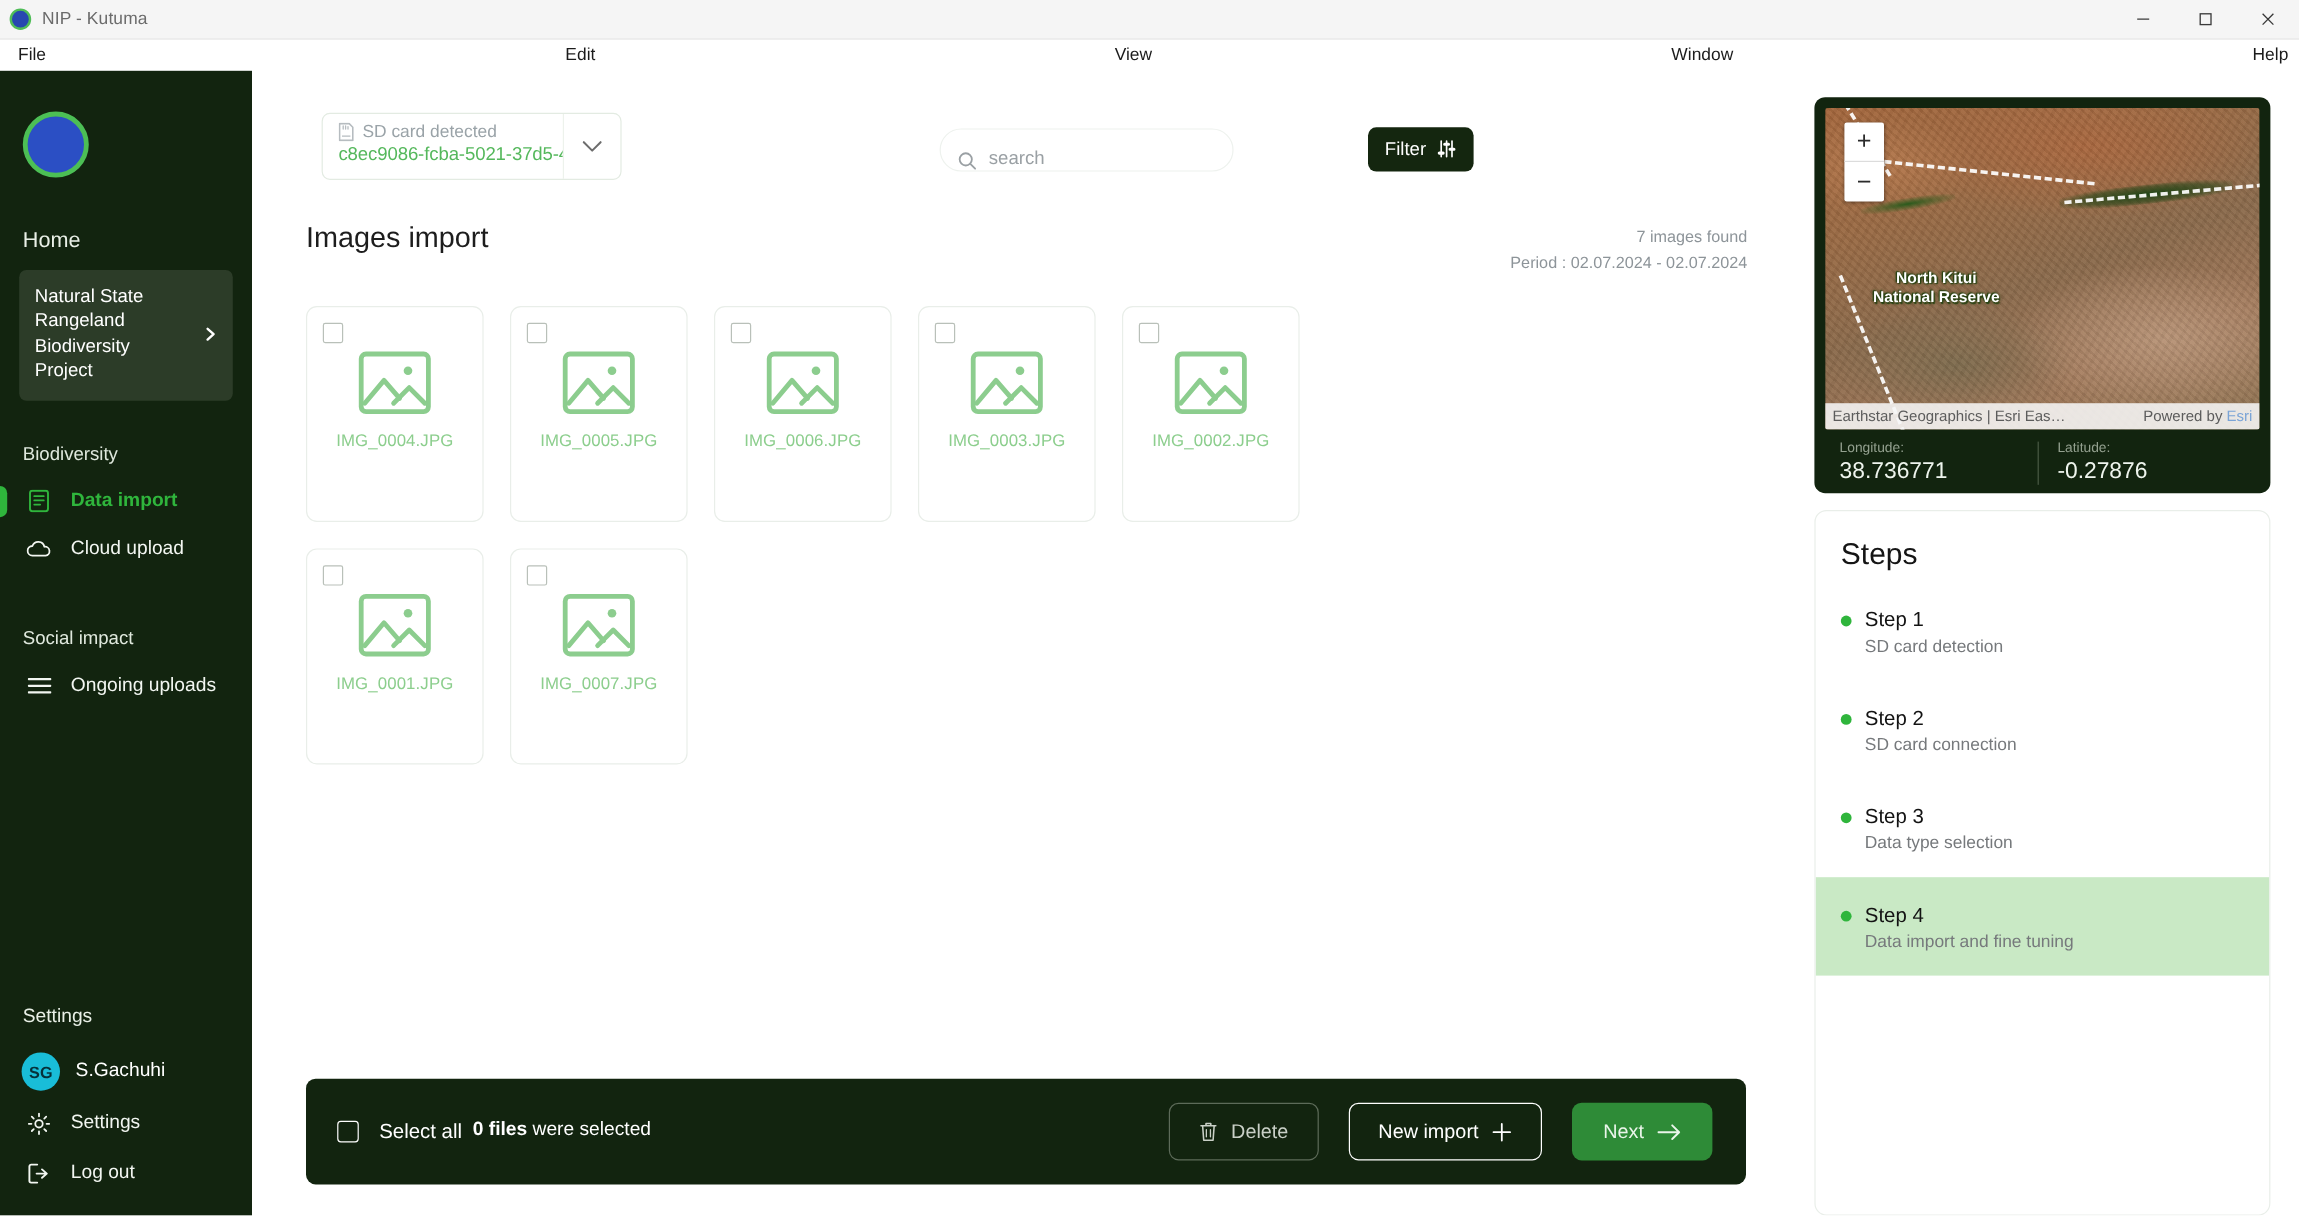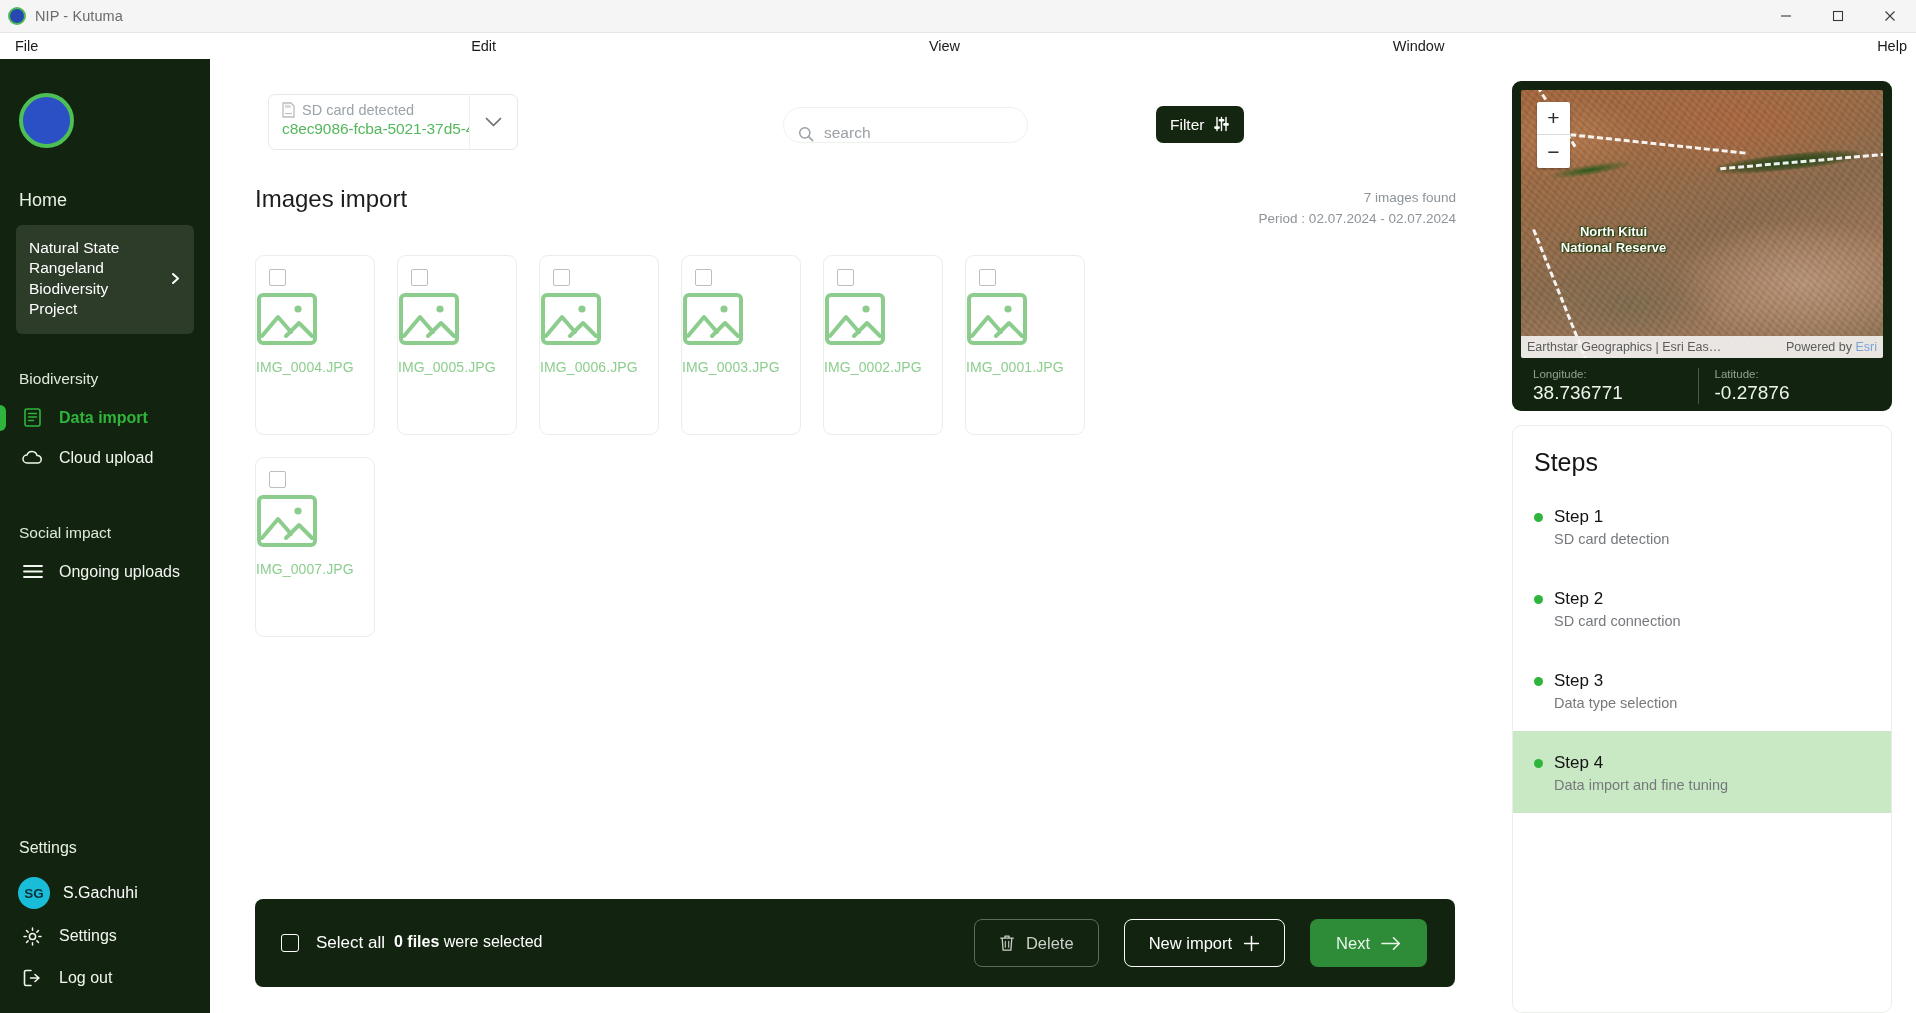--- a/index.html
+++ b/index.html
@@ -174,21 +174,20 @@
   .search-box input::placeholder { color: #9aa0a4; }
 
   .filter-btn {
     position: absolute; left: 930px; top: 47px;
     background: #14260f; color: #ffffff;
     border: none; border-radius: 7px;
     height: 37px; padding: 0 14px;
     display: flex; align-items: center; gap: 9px;
     font-size: 15.5px; cursor: pointer;
     font-family: "Liberation Sans", sans-serif;
-    margin-left: 16px;
   }
 
   .content-head {
     position: relative; height: 48px;
     margin: 10px 0 0 0;
   }
   .page-title {
     position: absolute; left: 45px; top: 0;
     font-size: 24px; color: #1d1d1d; font-weight: normal;
   }
@@ -197,25 +196,25 @@
     text-align: right;
     font-size: 13.5px; color: #8d9499; line-height: 1.55;
   }
 
   .grid {
     display: flex; flex-wrap: wrap; gap: 22px;
     padding: 22px 0 0 45px;
     width: 1010px;
   }
   .card {
-    width: 120px; height: 180px;
+    width: 148px; height: 180px;
     border: 1px solid #e9eee9; border-radius: 9px;
     background: #fff;
     position: relative;
-    display: flex; flex-direction: column; align-items: flex-start;
+    display: flex; flex-direction: column; align-items: center;
   }
   .card-check {
     position: absolute; left: 13px; top: 13px;
     width: 17px; height: 17px;
     border: 1px solid #b9c0b9; border-radius: 2px;
     background: #fff; cursor: pointer;
   }
   .card-ico { margin-top: 36px; }
   .card-name {
     margin-top: 13px; font-size: 14px;

